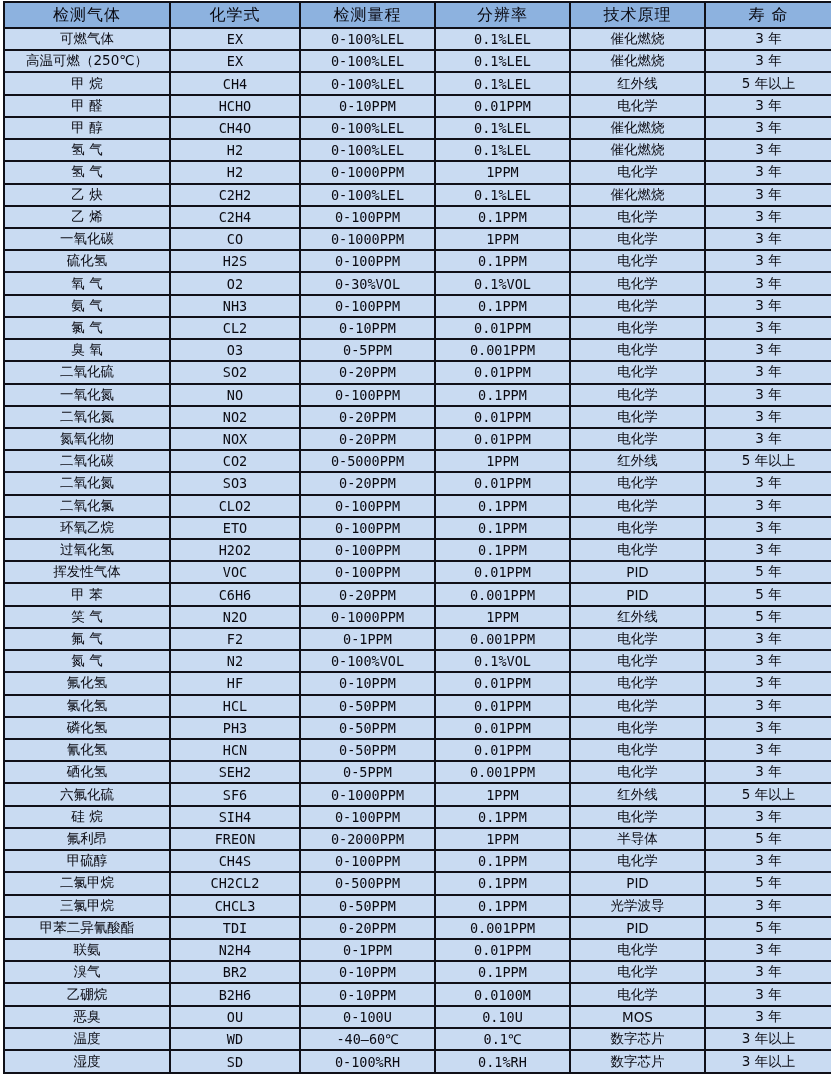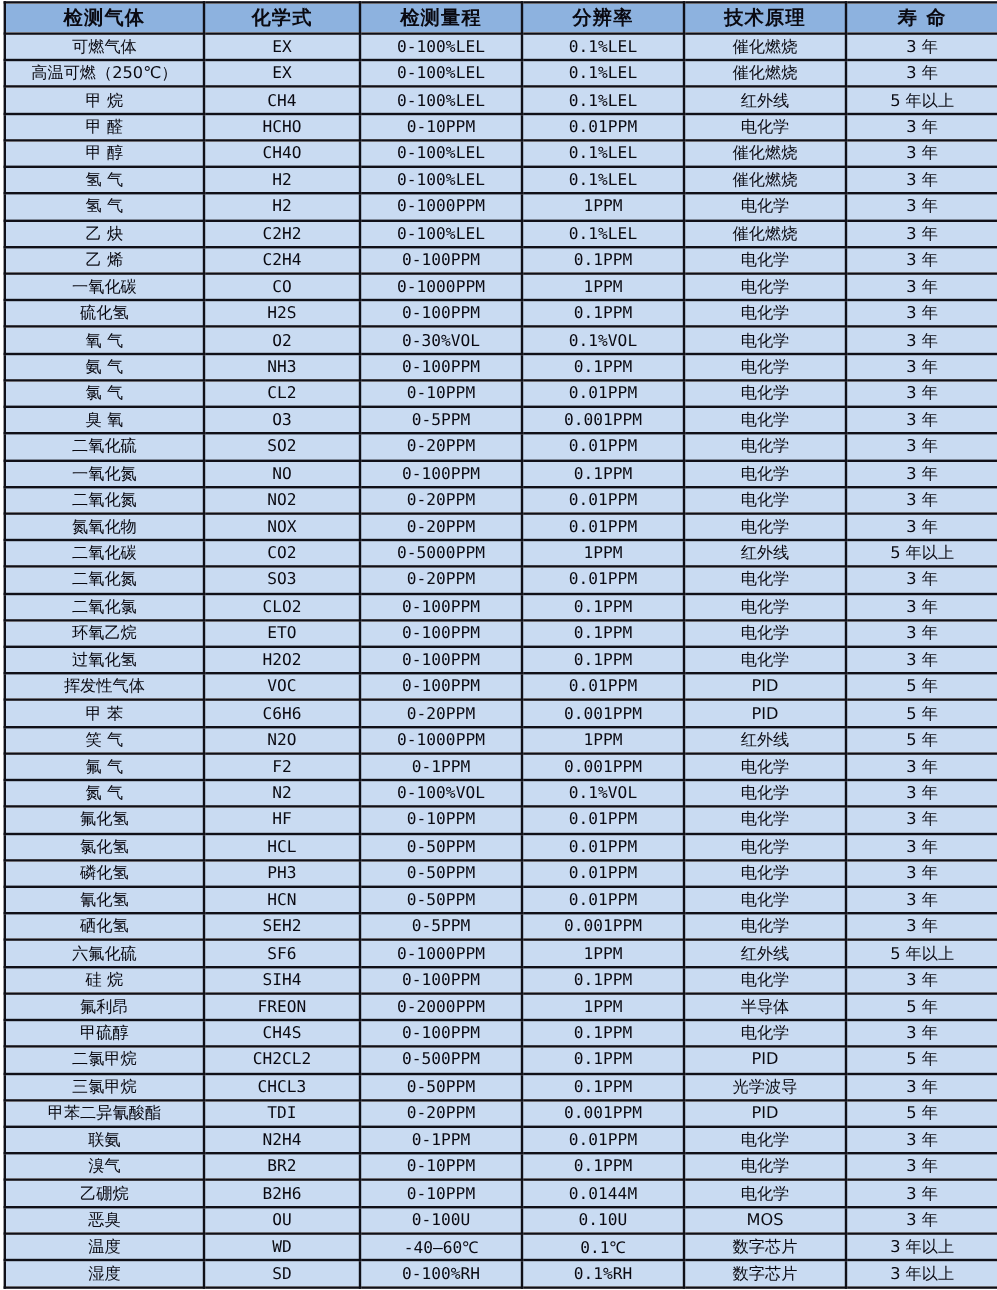--- a/index.html
+++ b/index.html
@@ -26,21 +26,21 @@
     text-align: center;
     vertical-align: middle;
     padding: 0;
     overflow: hidden;
     white-space: nowrap;
     color: var(--text-color, #0a0a12);
   }
   table.spec th {
     background: var(--header-bg, #8db2df);
     font-size: 16px;
-    font-weight: bold;
+    font-weight: normal;
     height: 24px;
     letter-spacing: 1px;
   }
   table.spec td {
     background: var(--row-bg, #c9dbf2);
     font-size: 13.5px;
   }
   td.latin {
     font-family: "DejaVu Sans Mono", monospace;
     font-size: 12.5px;
@@ -418,21 +418,21 @@
     <td class="latin">BR2</td>
     <td class="latin">0-10PPM</td>
     <td class="latin">0.1PPM</td>
     <td>电化学</td>
     <td>3 年</td>
   </tr>
         <tr>
     <td>乙硼烷</td>
     <td class="latin">B2H6</td>
     <td class="latin">0-10PPM</td>
-    <td class="latin">0.0144M</td>
+    <td class="latin">0.0100M</td>
     <td>电化学</td>
     <td>3 年</td>
   </tr>
         <tr>
     <td>恶臭</td>
     <td class="latin">OU</td>
     <td class="latin">0-100U</td>
     <td class="latin">0.10U</td>
     <td>MOS</td>
     <td>3 年</td>

